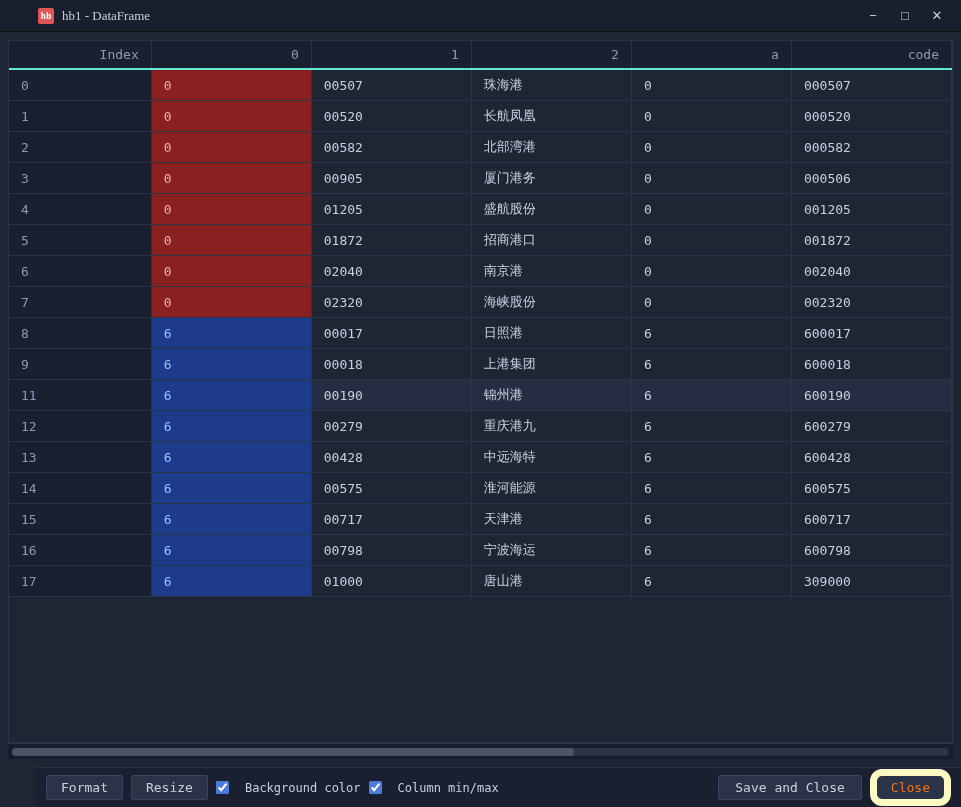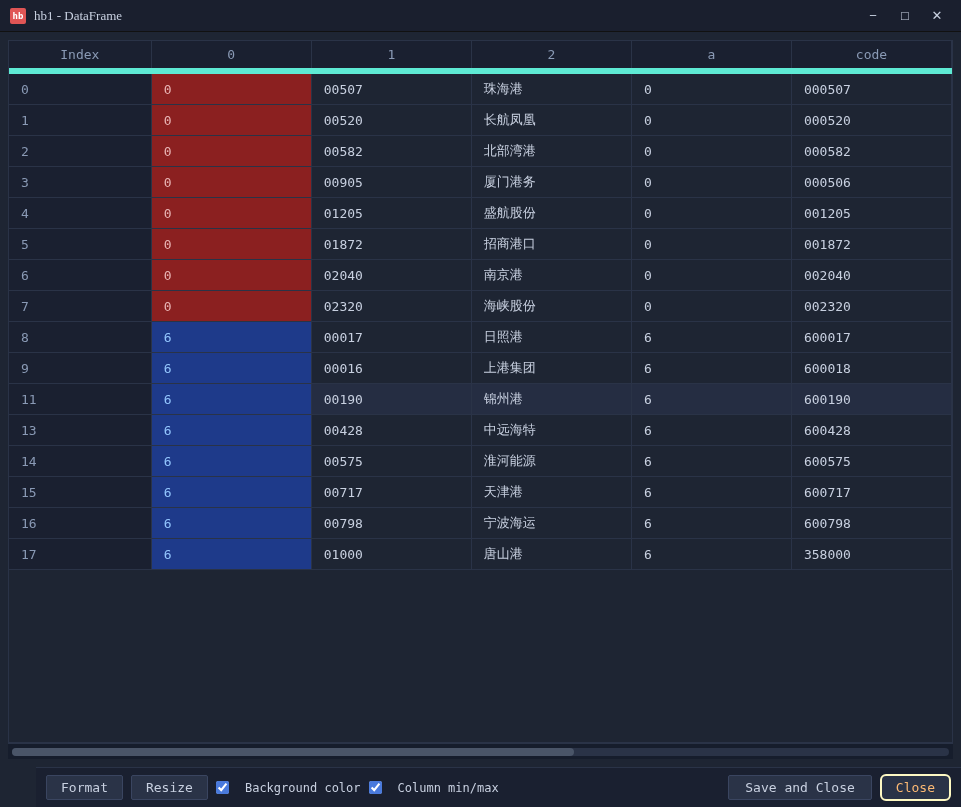--- a/index.html
+++ b/index.html
@@ -30,20 +30,21 @@
       height: 16px;
       margin-right: 8px;
       background: #e05555;
       border-radius: 2px;
       display: flex;
       align-items: center;
       justify-content: center;
       font-size: 9px;
       font-weight: bold;
       color: white;
+      margin-left: 28px;
     }
     .titlebar-title {
       flex: 1;
       color: #c8d0e0;
       font-size: 13px;
       font-family: Liberation Serif, serif;
     }
     .titlebar-controls {
       display: flex;
       gap: 4px;
@@ -87,23 +88,23 @@
 
     table {
       border-collapse: collapse;
       width: 100%;
     }
 
     thead th {
       background: #1a2030;
       color: #8a9ab5;
       padding: 6px 12px;
-      text-align: center;
+      text-align: right;
       font-weight: normal;
-      border-bottom: 6px solid #5eead4;
+      border-bottom: 2px solid #5eead4;
       border-right: 1px solid #2a3347;
       position: sticky;
       top: 0;
       z-index: 10;
       min-width: 90px;
     }
 
     thead th:first-child {
       min-width: 80px;
     }
@@ -218,27 +219,27 @@
       color: #c8d0e0;
       padding: 4px 16px;
       cursor: pointer;
       font-size: 13px;
       font-family: inherit;
       border-radius: 2px;
     }
 
     .close-btn {
       background: #2a3347;
-      border: 2px solid #fef9c3;
-      color: #fdba74;
+      border: 7px solid #fef9c3;
+      color: #f97316;
       padding: 4px 14px;
       cursor: pointer;
       font-size: 13px;
       font-family: inherit;
-      border-radius: 6px;
+      border-radius: 12px;
     }
   </style>
 </head>
 <body>
 
 <div class="titlebar">
   <div class="titlebar-icon">
     <span>hb</span>
   </div>
   <span class="titlebar-title">hb1 - DataFrame</span>
@@ -332,34 +333,42 @@
               <td class="index-col">8</td>
               <td class="val-col">6</td>
               <td>00017</td>
               <td>日照港</td>
               <td>6</td>
               <td>600017</td>
             </tr>
             <tr class="row-blue">
               <td class="index-col">9</td>
               <td class="val-col">6</td>
-              <td>00016</td>
+              <td>00018</td>
               <td>上港集团</td>
               <td>6</td>
               <td>600018</td>
             </tr>
             <tr class="row-blue row-highlight">
               <td class="index-col">11</td>
               <td class="val-col">6</td>
               <td>00190</td>
               <td>锦州港</td>
               <td>6</td>
               <td>600190</td>
             </tr>
             <tr class="row-blue">
+              <td class="index-col">12</td>
+              <td class="val-col">6</td>
+              <td>00279</td>
+              <td>重庆港九</td>
+              <td>6</td>
+              <td>600279</td>
+            </tr>
+            <tr class="row-blue">
               <td class="index-col">13</td>
               <td class="val-col">6</td>
               <td>00428</td>
               <td>中远海特</td>
               <td>6</td>
               <td>600428</td>
             </tr>
             <tr class="row-blue">
               <td class="index-col">14</td>
               <td class="val-col">6</td>
@@ -383,21 +392,21 @@
               <td>宁波海运</td>
               <td>6</td>
               <td>600798</td>
             </tr>
             <tr class="row-blue">
               <td class="index-col">17</td>
               <td class="val-col">6</td>
               <td>01000</td>
               <td>唐山港</td>
               <td>6</td>
-              <td>358000</td>
+              <td>309000</td>
             </tr>
           </tbody>
       </table>
     </div>
   </div>
 
   <div class="scrollbar-area">
     <div class="scrollbar-track">
       <div class="scrollbar-thumb"></div>
     </div>

